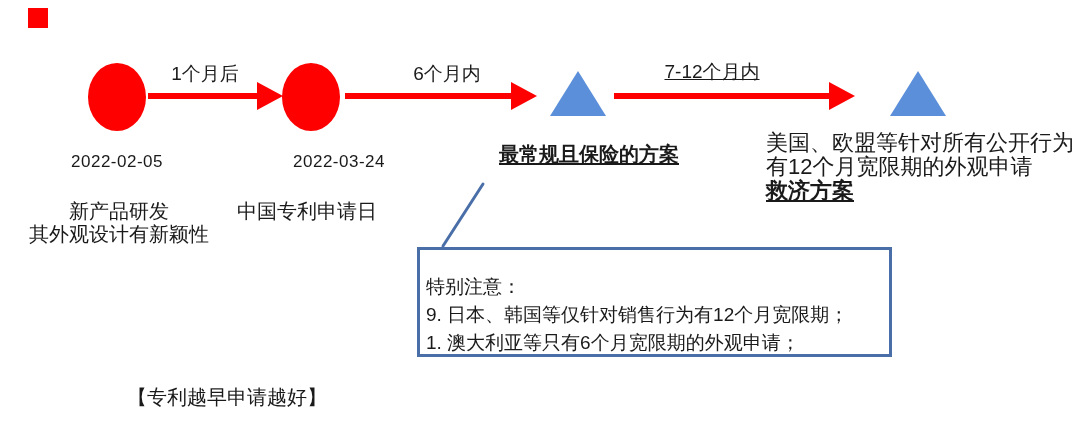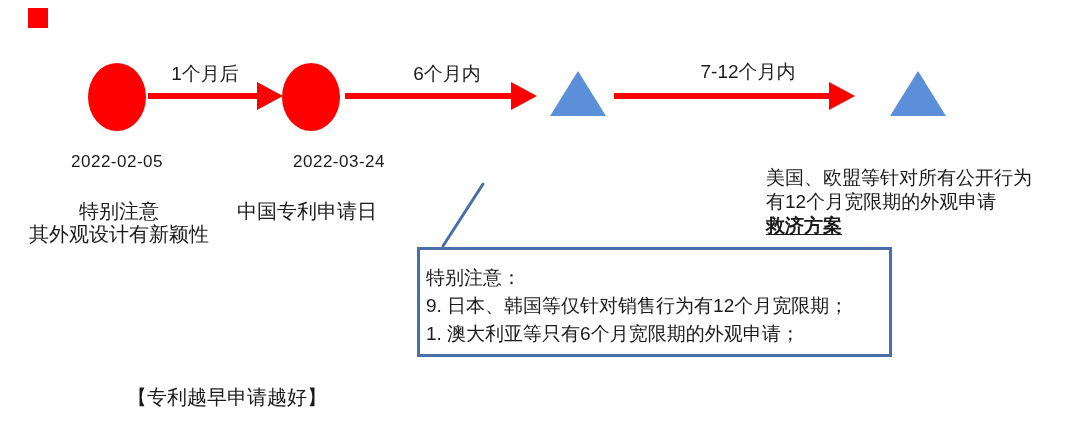--- a/index.html
+++ b/index.html
@@ -28,41 +28,41 @@
   .shaft-3 { left: 614px; width: 216px; }
   .arrow-head { width: 0; height: 0; border-top: 14px solid transparent; border-bottom: 14px solid transparent; border-left: 26px solid #ff0000; top: 82px; }
   .head-1 { left: 257px; }
   .head-2 { left: 511px; }
   .head-3 { left: 829px; }
 
   
   .arrow-label { top: 61px; transform: translateX(-50%); font-size: 19px; white-space: nowrap; }
   .label-1 { left: 205px; }
   .label-2 { left: 447px; }
-  .label-3 { left: 748px; top: 59px; }
+  .label-3 { left: 712px; top: 59px; text-decoration: underline; }
 
   
   .date-label { top: 152px; transform: translateX(-50%); font-size: 17px; white-space: nowrap; letter-spacing: 0.5px; }
   .date-1 { left: 117px; }
   .date-2 { left: 307px; margin-left: 32px; }
 
   
   .desc { transform: translateX(-50%); font-size: 20px; line-height: 23px; text-align: center; white-space: nowrap; }
   .desc-1 { left: 119px; top: 200px; }
   .desc-2 { left: 307px; top: 200px; }
   .desc-3 { left: 589px; top: 142px; line-height: 24px; }
-  .desc-4 { left: 766px; top: 131px; transform: none; width: 302px; font-size: 19px; line-height: 24px; text-align: left; margin-top: 35px; }
+  .desc-4 { left: 766px; top: 131px; transform: none; width: 302px; font-size: 22px; line-height: 24px; text-align: left; }
   .desc-4 .centered { text-align: left; }
   .highlight { font-weight: 700; text-decoration: underline; text-underline-offset: 2px; }
 
   
   .callout-svg { left: 430px; top: 175px; width: 64px; height: 78px; }
 
   
-  .note-box { left: 417px; top: 247px; width: 475px; height: 110px; border: 3px solid #4a6fa8; background: #ffffff; padding: 14px 4px 0 6px; font-size: 19px; line-height: 28px; white-space: nowrap; }
+  .note-box { left: 417px; top: 247px; width: 475px; height: 110px; border: 3px solid #4a6fa8; background: #ffffff; padding: 23px 4px 0 6px; font-size: 19px; line-height: 28px; white-space: nowrap; }
 
   
   .caption { left: 127px; top: 384px; font-size: 20px; white-space: nowrap; }
 </style>
 </head>
 <body>
 
 <div class="abs corner-square"></div>
 
 <div class="abs ellipse ellipse-1"></div>
@@ -76,30 +76,31 @@
 <div class="abs arrow-head head-2"></div>
 <div class="abs arrow-shaft shaft-3"></div>
 <div class="abs arrow-head head-3"></div>
 
 <div class="abs arrow-label label-1">1个月后</div>
 <div class="abs arrow-label label-2">6个月内</div>
 <div class="abs arrow-label label-3">7-12个月内</div>
 
 <div class="abs date-label date-1">2022-02-05</div>
 <div class="abs desc desc-1">
-  <div>特别注意</div>
+  <div>新产品研发</div>
   <div>其外观设计有新颖性</div>
 </div>
 
 <div class="abs date-label date-2">2022-03-24</div>
 <div class="abs desc desc-2">
   <div>中国专利申请日</div>
 </div>
 
 <div class="abs desc desc-3">
+  <div class="highlight">最常规且保险的方案</div>
 </div>
 
 <div class="abs desc desc-4">
   <div>美国、欧盟等针对所有公开行为</div>
   <div>有12个月宽限期的外观申请</div>
   <div class="centered"><span class="highlight">救济方案</span></div>
 </div>
 
 <svg class="abs callout-svg" viewBox="0 0 64 78">
   <line x1="13" y1="71" x2="53" y2="9" stroke="#4a6fa8" stroke-width="3" stroke-linecap="round"></line>

